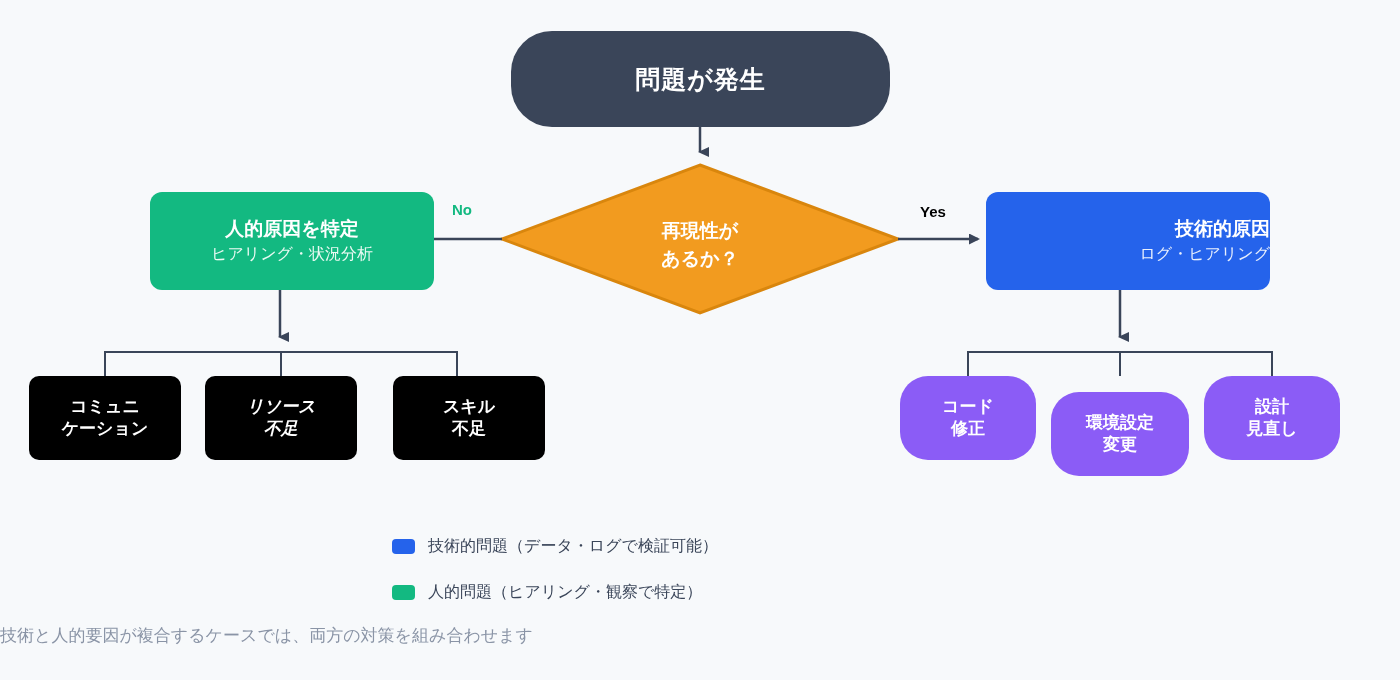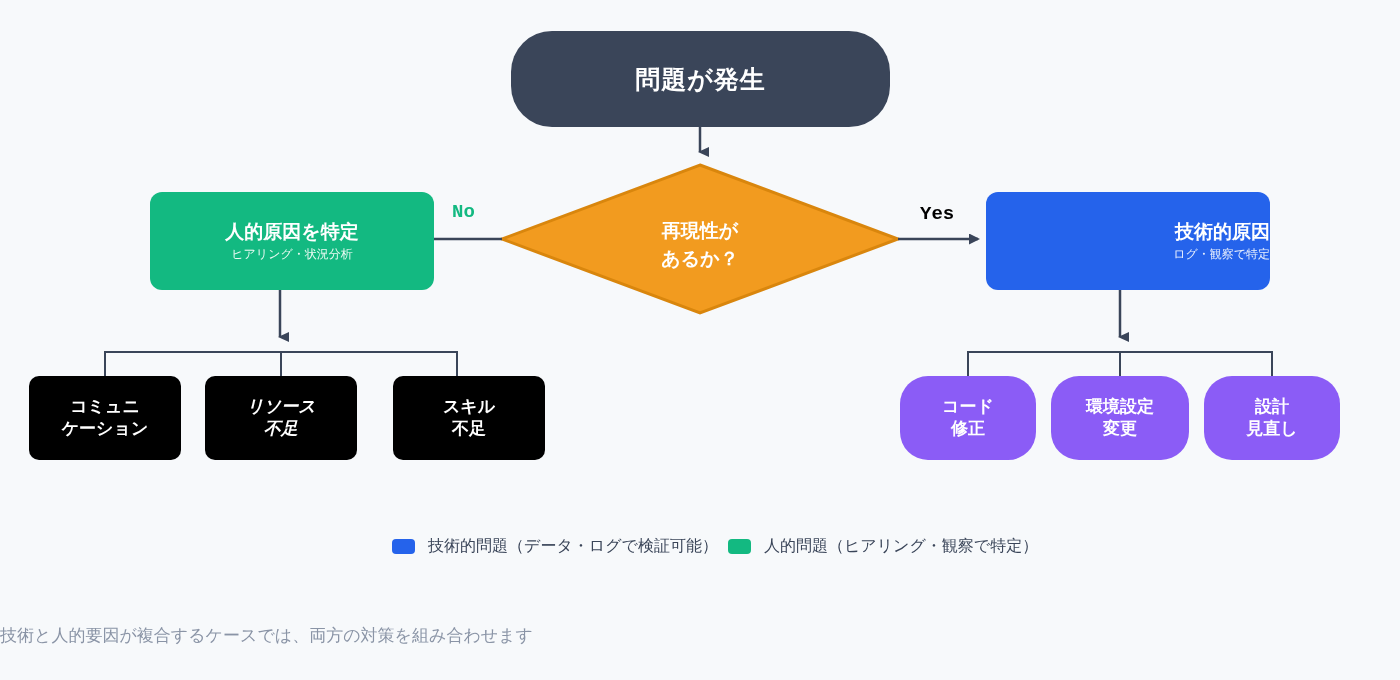--- a/index.html
+++ b/index.html
@@ -87,62 +87,61 @@
   
   .branch-node {
     width: 284px;
     height: 98px;
     border-radius: 12px;
     top: 192px;
   }
   #node-human { left: 150px; background: #13b981; }
   #node-tech  { left: 986px; background: #2563eb; align-items: flex-end; }
   .branch-node .title { font-size: 19px; margin-bottom: 3px; }
-  .branch-node .sub   { font-size: 12px; color: #eafaf3; }
+  .branch-node .sub   { font-size: 16px; color: #eafaf3; }
   #node-tech .sub     { color: #e8effd; }
 
   
   .leaf {
     width: 152px;
     height: 84px;
     border-radius: 10px;
     top: 376px;
   }
   .leaf .title { font-size: 17px; }
   .leaf.green { background: #000000; }
   .leaf.blue  { background: #8b5cf6; border-radius: 28px; }
   #leaf-h0 { left: 29px; }
   #leaf-h1 { left: 205px; font-style: italic; }
   #leaf-h2 { left: 393px; }
   #leaf-t0 { left: 900px; }
   #leaf-t1 { left: 1051px; }
   #leaf-t2 { left: 1203px; }
   #leaf-t0, #leaf-t1, #leaf-t2 { width: 136px; }
   #leaf-t0 { width: 136px; left: 900px; }
-  #leaf-t1 { width: 138px; left: 1051px; }
+  #leaf-t1 { width: 138px; left: 1051px; margin-top: 16px; }
   #leaf-t2 { width: 136px; left: 1204px; }
 
   
   .edge-label {
     position: absolute;
-    font-size: 19px;
+    font-size: 15px;
     font-weight: bold;
-    font-family: Liberation Mono, monospace;
   }
   #label-no  { left: 452px; top: 201px; color: #13b981; }
   #label-yes { left: 920px; top: 203px; color: #000000; }
 
   
   #legend {
     position: absolute;
     left: 392px;
     top: 536px;
     display: flex;
-    flex-direction: row;
-    gap: 10px;
+    flex-direction: column;
+    gap: 25px;
   }
   .legend-row {
     display: flex;
     align-items: center;
     gap: 13px;
   }
   .legend-swatch {
     width: 23px;
     height: 15px;
     border-radius: 4px;
@@ -212,21 +211,21 @@
   <div class="edge-label" id="label-no">No</div>
   <div class="edge-label" id="label-yes">Yes</div>
 
   <div class="node branch-node" id="node-human">
     <span class="title">人的原因を特定</span>
     <span class="sub">ヒアリング・状況分析</span>
   </div>
 
   <div class="node branch-node" id="node-tech">
     <span class="title">技術的原因</span>
-    <span class="sub">ログ・観察で特定</span>
+    <span class="sub">ログ・ヒアリング</span>
   </div>
 
   <div class="node leaf green" id="leaf-h0">
     <span class="title">コミュニ
 ケーション</span>
   </div>
   <div class="node leaf green" id="leaf-h1">
     <span class="title">リソース
 不足</span>
   </div>

